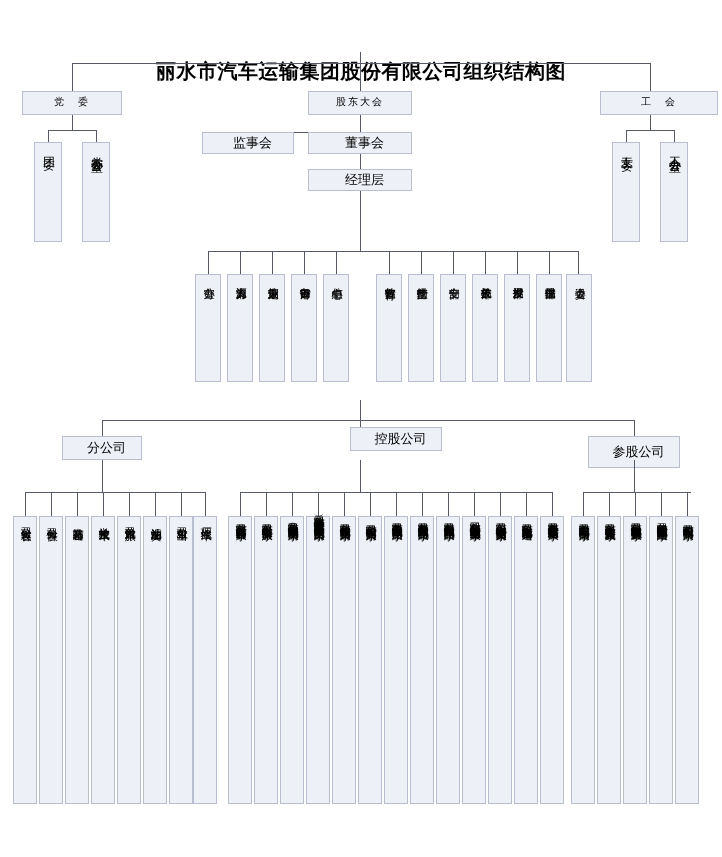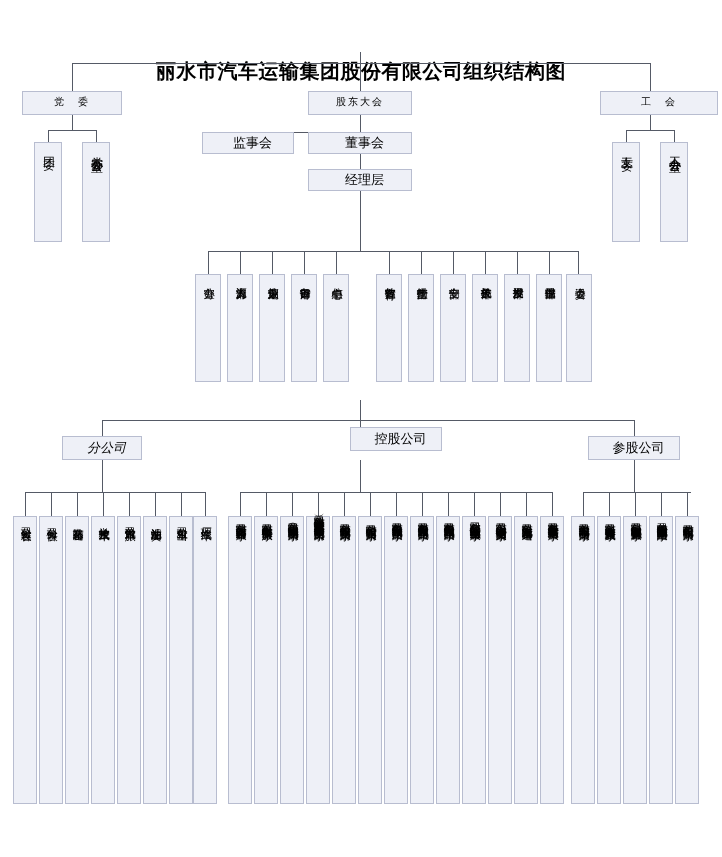--- a/index.html
+++ b/index.html
@@ -128,23 +128,23 @@
   <div class="box vbox small" style="left:504px;top:274px;width:26px;height:108px;">投资发展部</div>
   <div class="box vbox small" style="left:536px;top:274px;width:26px;height:108px;">保卫稽查部</div>
   <div class="box vbox small" style="left:566px;top:274px;width:26px;height:108px;">退委会</div>
 
   <div class="ln lnv" style="left:360px;top:400px;height:20px;"></div>
   <div class="ln lnh" style="left:102px;top:420px;width:532px;"></div>
   <div class="ln lnv" style="left:102px;top:420px;height:16px;"></div>
   <div class="ln lnv" style="left:360px;top:420px;height:16px;"></div>
   <div class="ln lnv" style="left:634px;top:420px;height:16px;"></div>
 
-  <div class="box hbox lvl2" style="left:62px;top:436px;width:80px;height:24px;font-style:italic;">分公司</div>
+  <div class="box hbox lvl2" style="left:62px;top:436px;width:80px;height:24px;">分公司</div>
   <div class="box hbox lvl2" style="left:314px;top:427px;width:92px;height:24px;margin-left:36px;">控股公司</div>
-  <div class="box hbox lvl2" style="left:588px;top:436px;width:92px;height:24px;">参股公司</div>
+  <div class="box hbox lvl2" style="left:588px;top:436px;width:92px;height:32px;">参股公司</div>
 
   <div class="ln lnv" style="left:102px;top:460px;height:32px;"></div>
   <div class="ln lnh" style="left:25px;top:492px;width:180px;"></div>
   <div class="ln lnv" style="left:25px;top:492px;height:24px;"></div>
   <div class="ln lnv" style="left:51px;top:492px;height:24px;"></div>
   <div class="ln lnv" style="left:77px;top:492px;height:24px;"></div>
   <div class="ln lnv" style="left:103px;top:492px;height:24px;"></div>
   <div class="ln lnv" style="left:129px;top:492px;height:24px;"></div>
   <div class="ln lnv" style="left:155px;top:492px;height:24px;"></div>
   <div class="ln lnv" style="left:181px;top:492px;height:24px;"></div>

